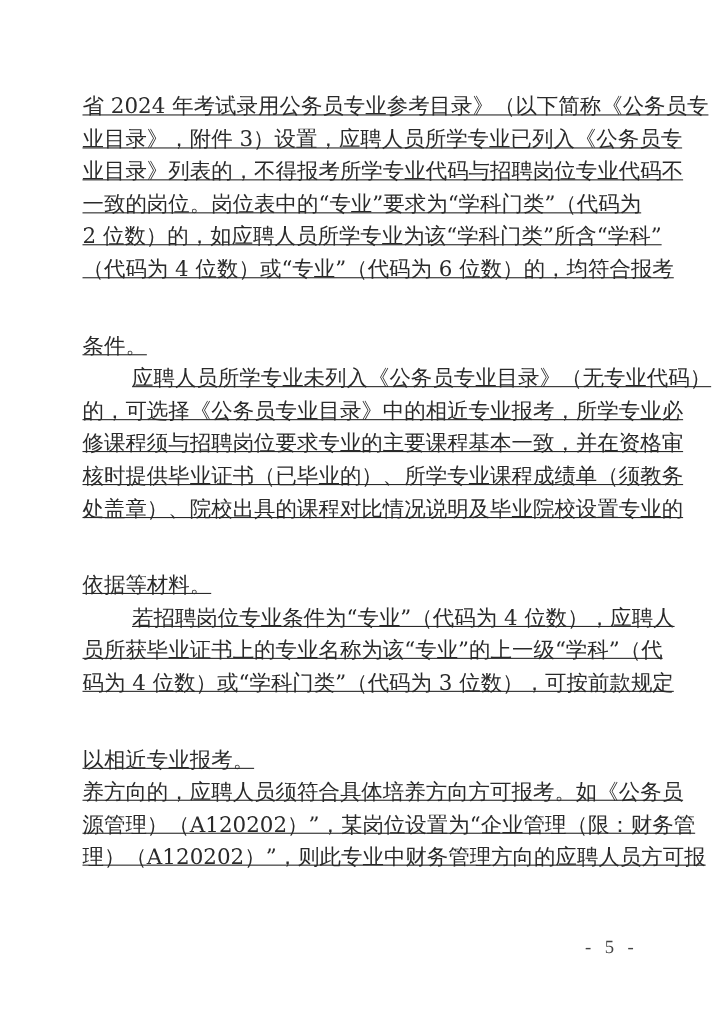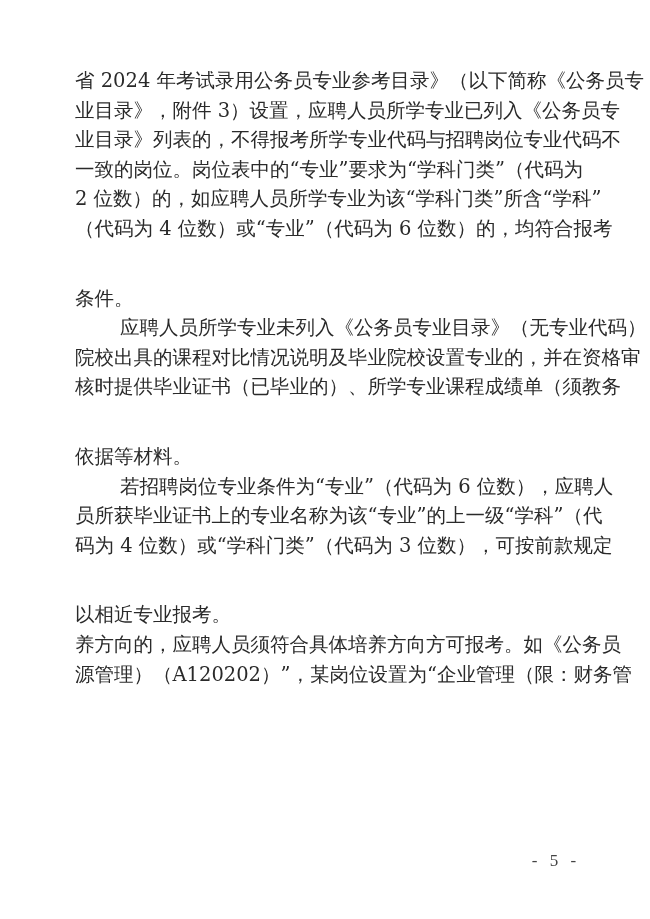--- a/index.html
+++ b/index.html
@@ -1,19 +1,19 @@
 <!DOCTYPE html>
 <html><head>
 <meta charset="utf-8">
 <style>
   html, body { margin: 0; padding: 0; background: #ffffff; }
   body { width: 650px; height: 919px; position: relative; overflow: hidden;
          font-family: "DejaVu Serif", "Liberation Serif", serif; color: #2a2a2a; }
   .page { position: absolute; left: 0; top: 0; width: 650px; height: 919px; background: #fff; }
-  .body-text { position: absolute; left: 75px; top: 66px; width: 500px; }
+  .body-text { position: absolute; left: 75px; top: 82px; width: 500px; text-decoration: underline; }
   .line { height: 29.6px; line-height: 29.6px; font-size: 19.5px; white-space: nowrap;
           text-align: justify; text-align-last: justify; letter-spacing: 0; }
   .line.last { text-align-last: left; margin-top: 40px; }
   .line.indent { padding-left: 45px; }
   .page-number { position: absolute; left: 530px; top: 851px; width: 52px; text-align: center;
                  font-size: 17px; color: #444; font-family: "Liberation Serif", serif; letter-spacing: 4px; }
 </style>
 </head>
 <body>
 
@@ -26,32 +26,35 @@
       <div class="line">业目录》列表的，不得报考所学专业代码与招聘岗位专业代码不</div>
       <div class="line">一致的岗位。岗位表中的“专业”要求为“学科门类”（代码为</div>
       <div class="line">2 位数）的，如应聘人员所学专业为该“学科门类”所含“学科”</div>
       <div class="line">（代码为 4 位数）或“专业”（代码为 6 位数）的，均符合报考</div>
       <div class="line last">条件。</div>
     </div>
 
 
     <div>
       <div class="line indent">应聘人员所学专业未列入《公务员专业目录》（无专业代码）</div>
-      <div class="line">院校出具的课程对比情况说明及毕业院校设置专业的，并在资格审</div>
+      <div class="line">的，可选择《公务员专业目录》中的相近专业报考，所学专业必</div>
+      <div class="line">修课程须与招聘岗位要求专业的主要课程基本一致，并在资格审</div>
       <div class="line">核时提供毕业证书（已毕业的）、所学专业课程成绩单（须教务</div>
+      <div class="line">处盖章）、院校出具的课程对比情况说明及毕业院校设置专业的</div>
       <div class="line last">依据等材料。</div>
     </div>
 
     <div>
-      <div class="line indent">若招聘岗位专业条件为“专业”（代码为 6 位数），应聘人</div>
+      <div class="line indent">若招聘岗位专业条件为“专业”（代码为 4 位数），应聘人</div>
       <div class="line">员所获毕业证书上的专业名称为该“专业”的上一级“学科”（代</div>
       <div class="line">码为 4 位数）或“学科门类”（代码为 3 位数），可按前款规定</div>
       <div class="line last">以相近专业报考。</div>
     </div>
 
     <div>
       <div class="line">养方向的，应聘人员须符合具体培养方向方可报考。如《公务员</div>
       <div class="line">源管理）（A120202）”，某岗位设置为“企业管理（限：财务管</div>
+      <div class="line">理）（A120202）”，则此专业中财务管理方向的应聘人员方可报</div>
     </div>
   </div>
 
   <div class="page-number">- 5 -</div>
 </div>
 
 </body></html>

